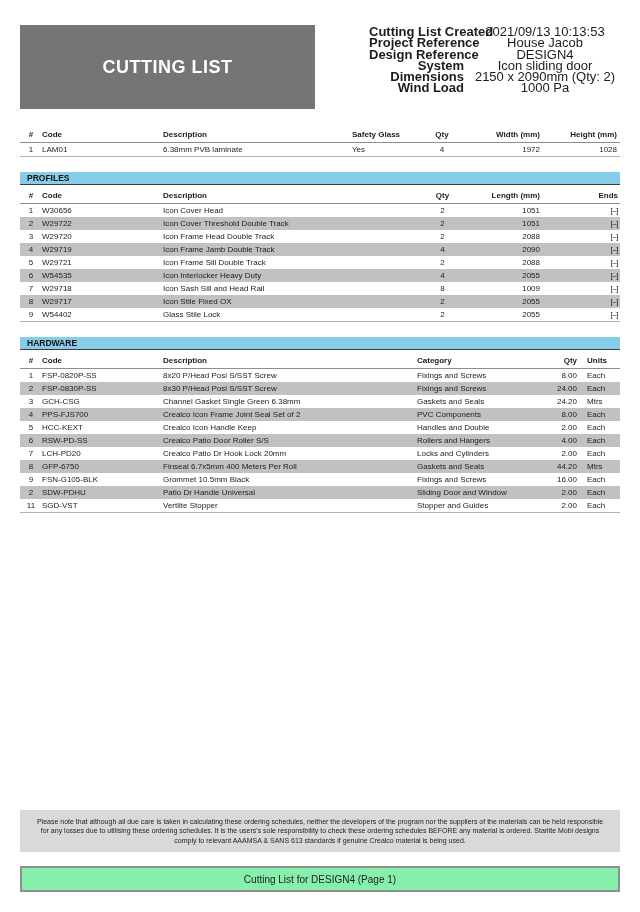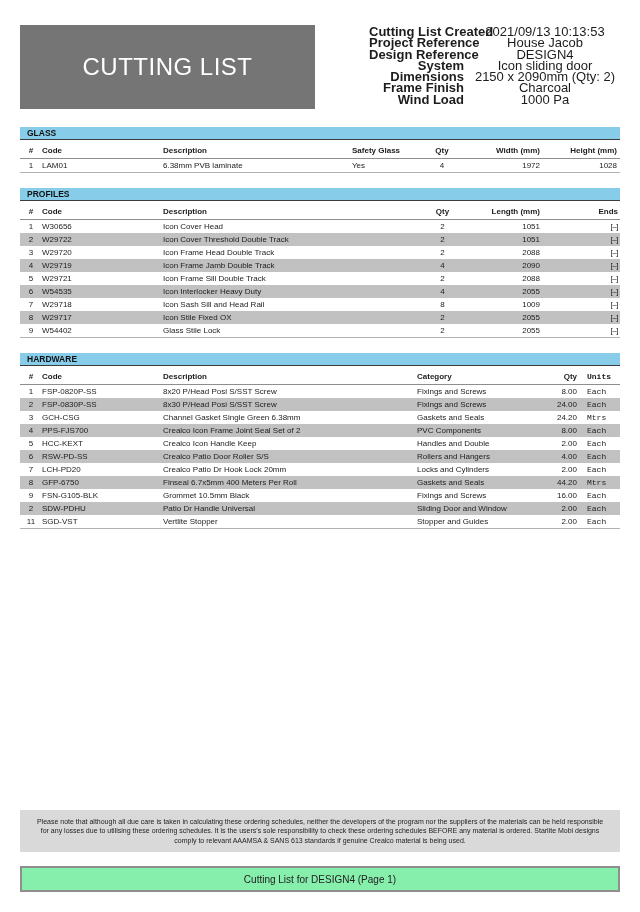--- a/index.html
+++ b/index.html
@@ -11,21 +11,21 @@
     color:#1c1c1c;
     overflow:hidden;
   }
   
   .header{display:flex;align-items:flex-start;}
   .title-box{
     margin:25px 0 0 20px;width:295px;height:84px;
     background:#757575;
     display:flex;align-items:center;justify-content:center;
   }
-  .title{color:#ffffff;font-size:24px;font-weight:normal;letter-spacing:.5px;}
+  .title{color:#ffffff;font-size:18px;font-weight:bold;letter-spacing:.5px;}
   .meta{margin:26px 20px 0 auto;font-size:13px;line-height:11.3px;}
   .meta-row{display:flex;}
   .meta-label{width:95px;text-align:right;font-weight:bold;white-space:nowrap;}
   .meta-value{margin-left:6px;width:150px;text-align:center;white-space:nowrap;}
   
   .section{margin:0 20px;}
   .sec-glass{margin-top:18px;}
   .sec-profiles{margin-top:15px;}
   .sec-hardware{margin-top:15px;}
   .sec-bar{
@@ -43,21 +43,21 @@
   }
   td{
     padding:0;height:13px;line-height:13px;
     white-space:nowrap;overflow:hidden;
   }
   tbody tr:nth-child(even){background:#c1c1c1;}
   .a-c{text-align:center;}
   .a-r{text-align:right;}
   .pr3{padding-right:3px;}
   .pr2{padding-right:2px;}
-  .pl10{padding-left:10px;font-family:Liberation Mono, monospace;}
+  .pl10{padding-left:10px;}
   .ends{letter-spacing:-0.5px;}
   
   .disclaimer{
     position:absolute;left:20px;top:810px;width:600px;height:42px;
     background:#d9d9d9;box-sizing:border-box;
     display:flex;align-items:center;justify-content:center;
     padding:4px 12px;font-size:7px;line-height:9.5px;text-align:center;color:#222;
   }
   .footer{
     position:absolute;left:20px;top:866px;width:600px;height:26px;
@@ -90,32 +90,27 @@
       </div>
         <div class="meta-row">
         <span class="meta-label">System</span>
         <span class="meta-value">Icon sliding door</span>
       </div>
         <div class="meta-row">
         <span class="meta-label">Dimensions</span>
         <span class="meta-value">2150 x 2090mm (Qty: 2)</span>
       </div>
         <div class="meta-row">
-        <span class="meta-label">Frame Finish</span>
-        <span class="meta-value">Charcoal</span>
-      </div>
-        <div class="meta-row">
         <span class="meta-label">Wind Load</span>
         <span class="meta-value">1000 Pa</span>
       </div>
       </div>
   </div>
 
   <div class="section sec-glass">
-    <div class="sec-bar">GLASS</div>
     <table>
       <colgroup>
         <col style="width:22px">
           <col style="width:121px">
           <col style="width:189px">
         <col style="width:70px">
           <col style="width:40px">
           <col style="width:78px">
           <col style="width:80px">
       </colgroup>

